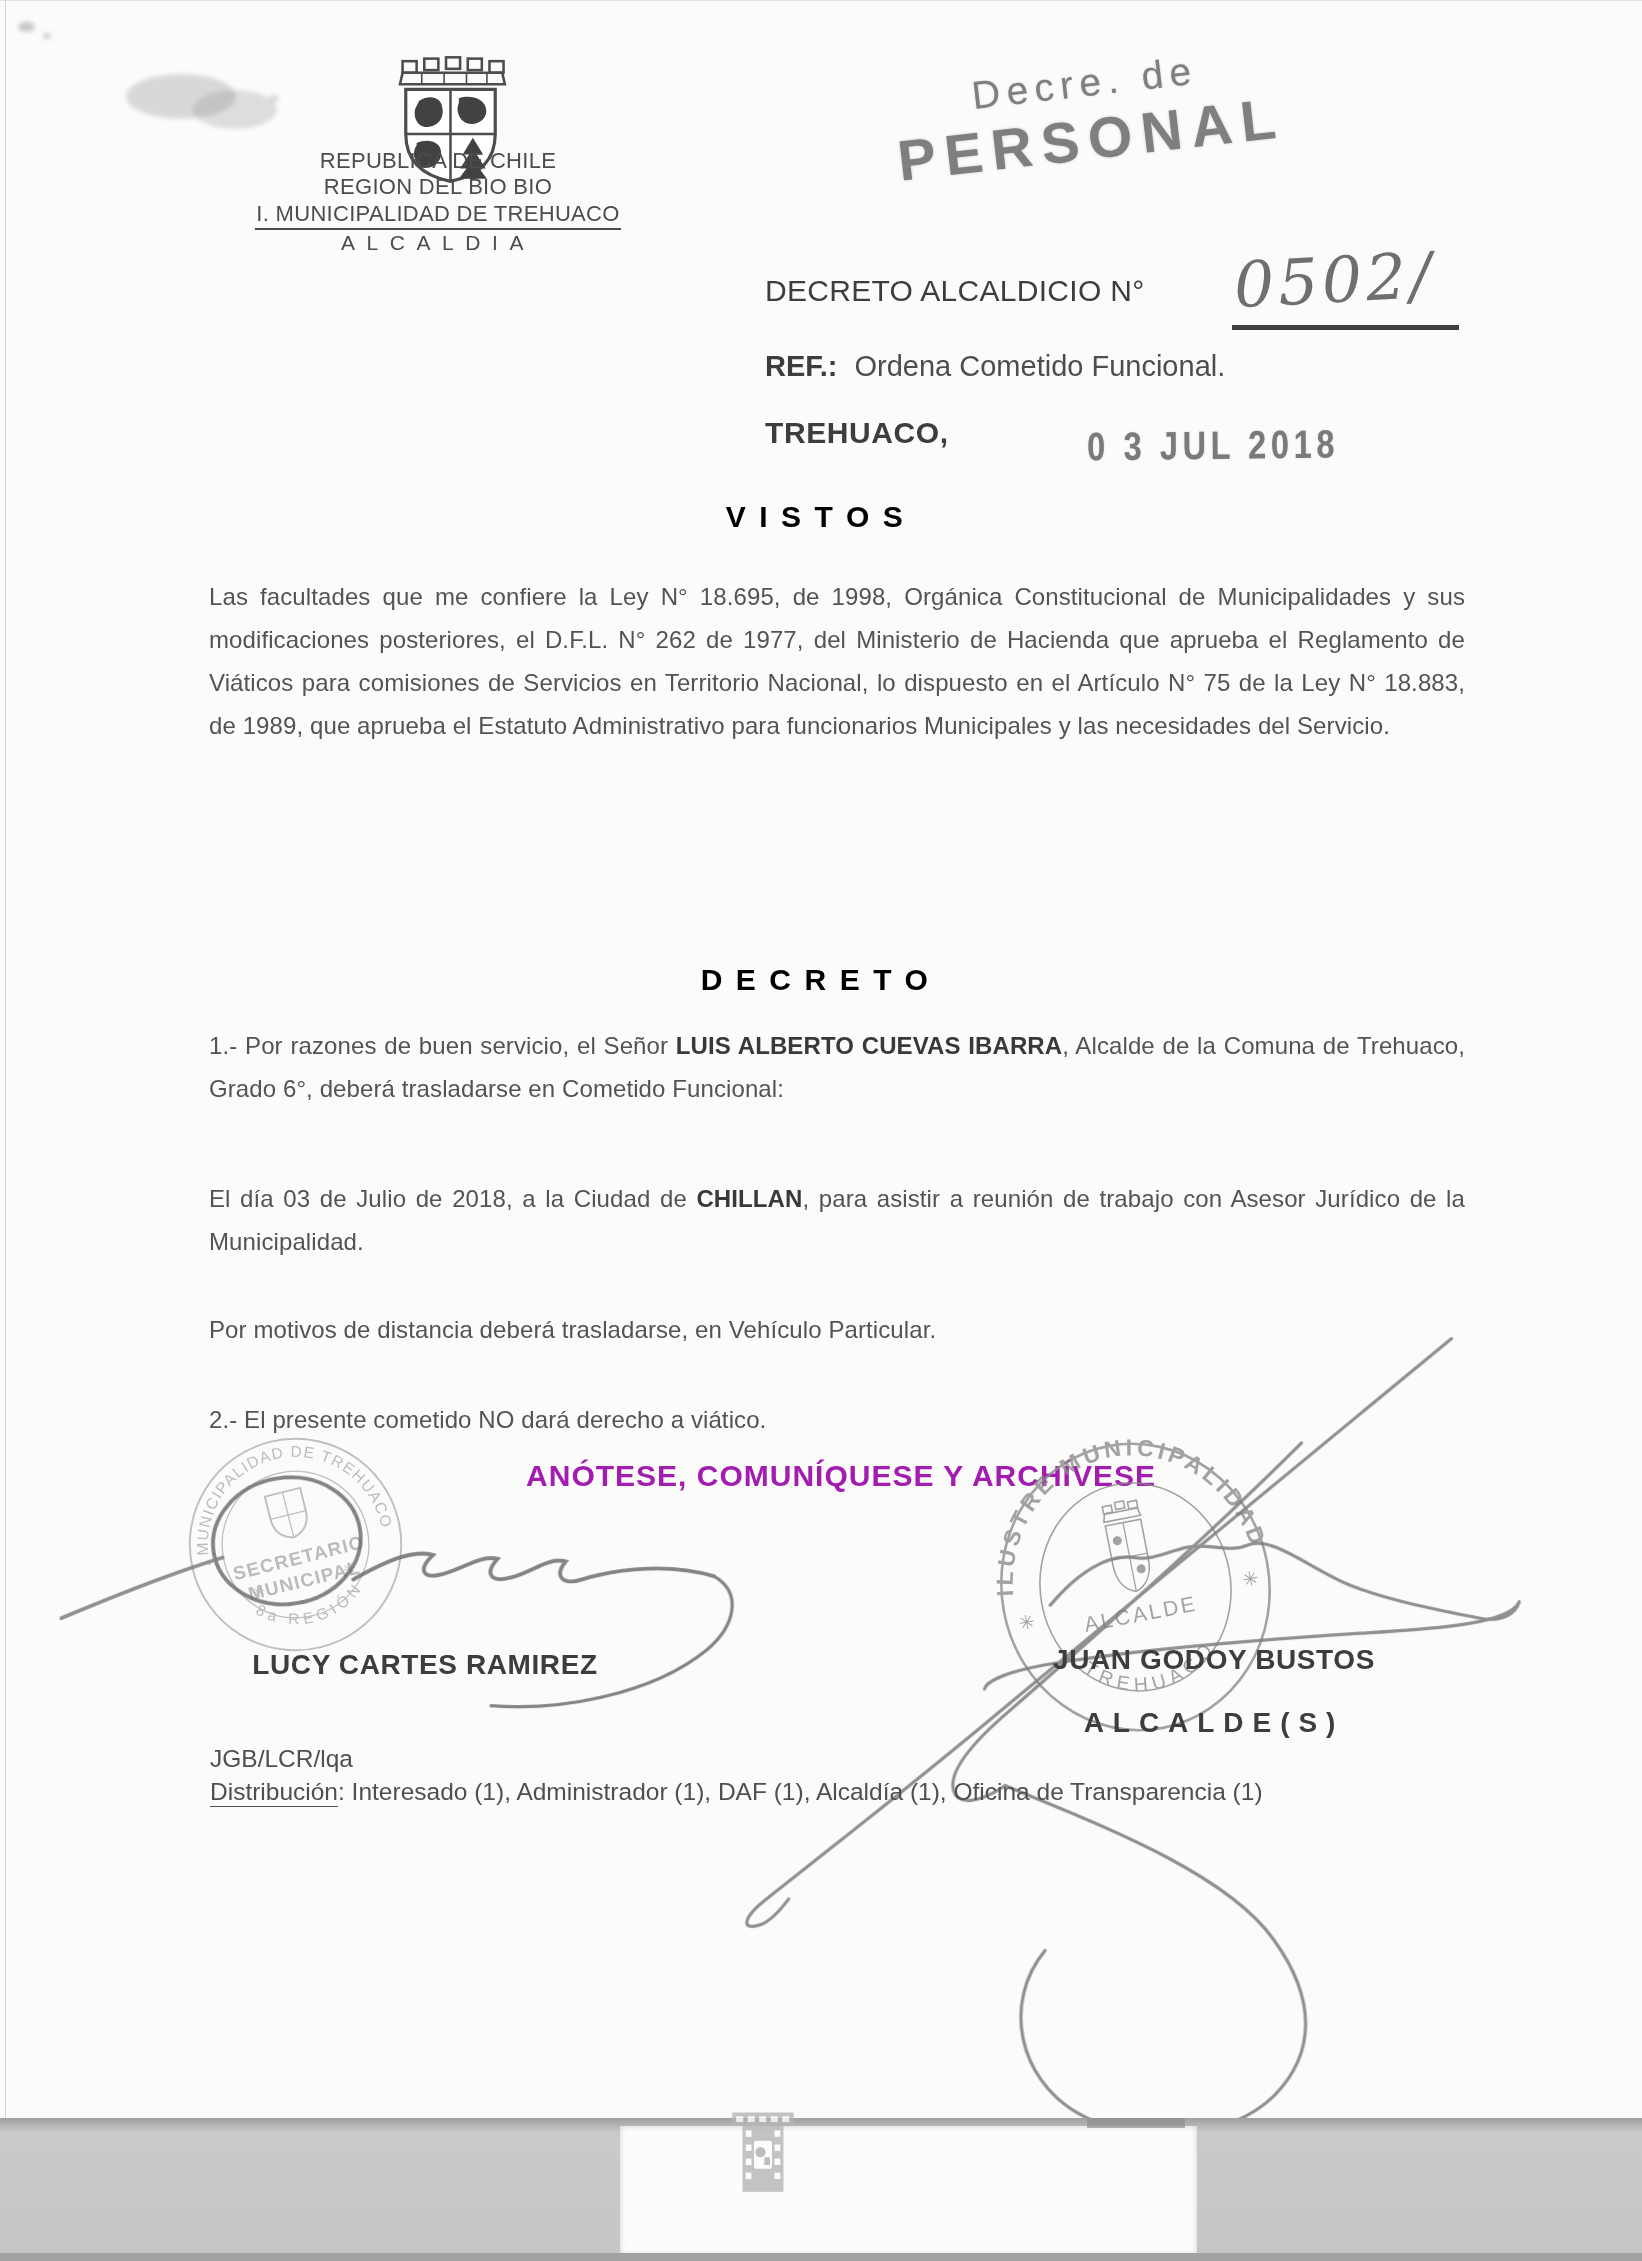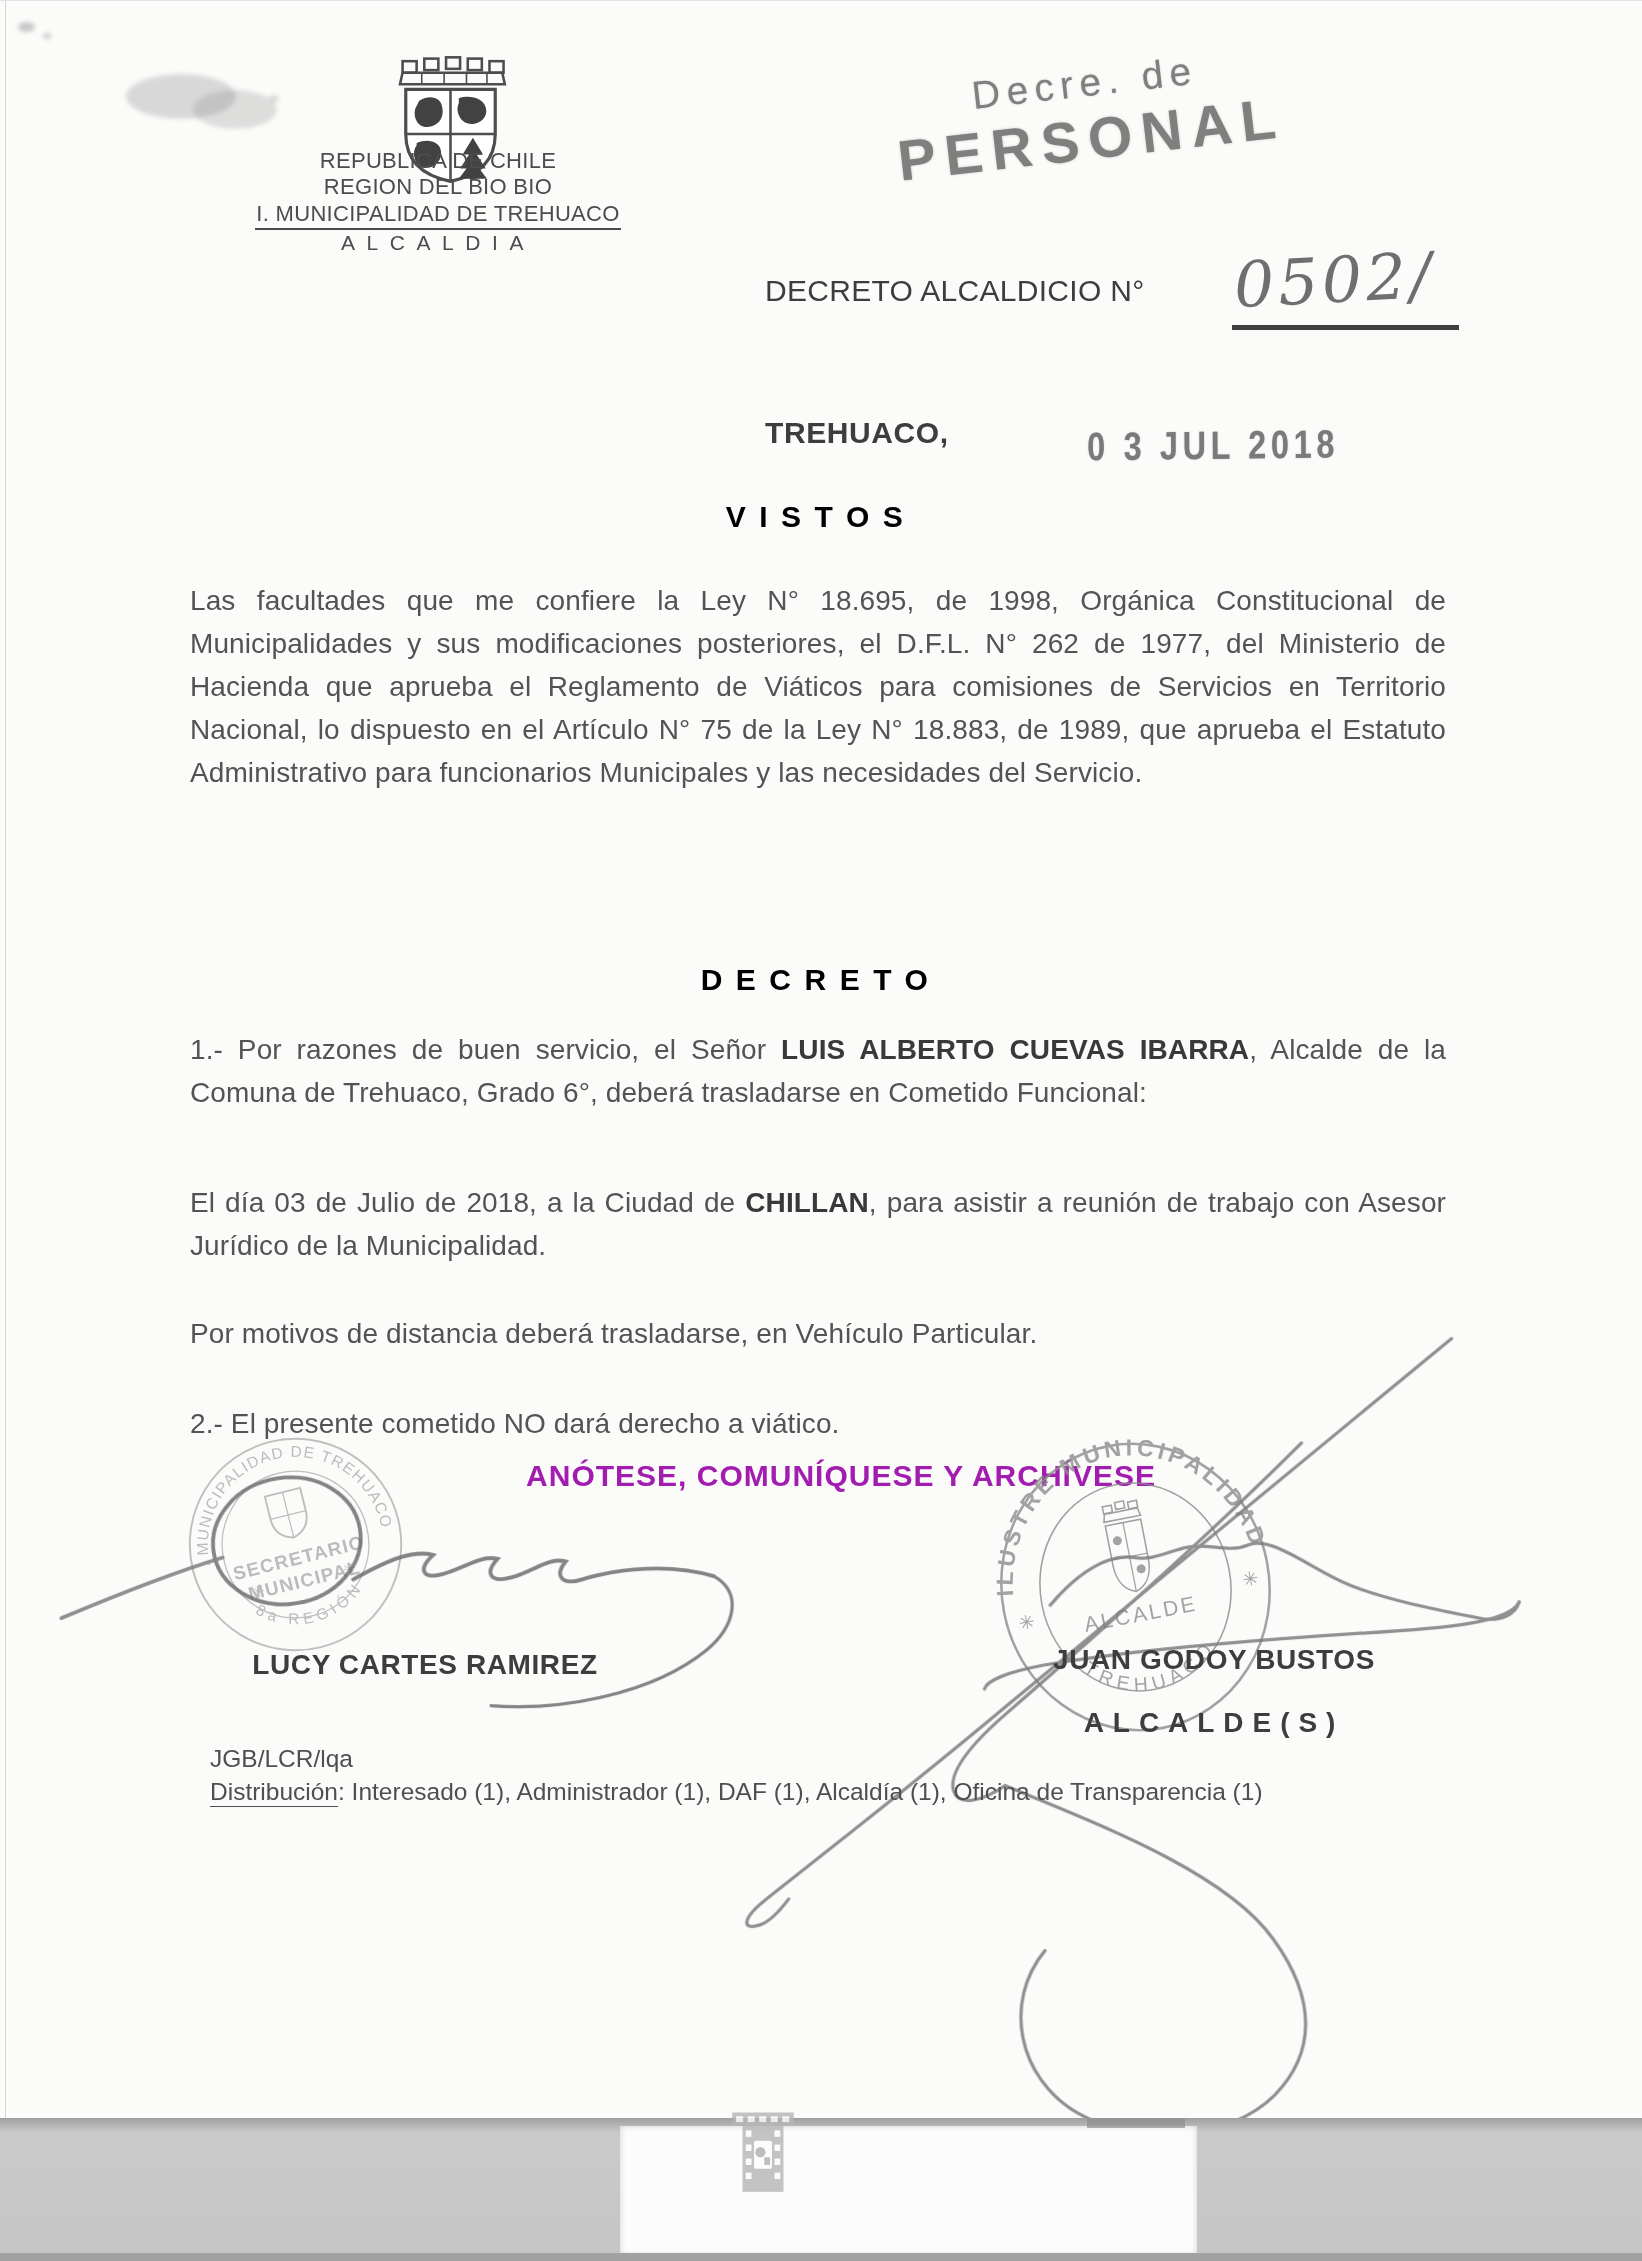--- a/index.html
+++ b/index.html
@@ -38,21 +38,21 @@
     left:1087px;top:424px;font-size:36px;font-weight:bold;color:#7a7a7a;
     letter-spacing:5.2px;transform:scale(.9,1.1) rotate(-.5deg);transform-origin:left top;
     text-shadow:0 0 1.3px rgba(120,120,120,.5);
   }
 
   
   .section-title{left:193px;top:0;width:1256px;text-align:center;font-size:30px;
     font-weight:bold;color:#000000;letter-spacing:.45em;margin-top:33px;}
   .t-vistos{top:467px;}
   .t-decreto{top:930px;}
-  .body-par{left:190px;width:1256px;font-size:28px;line-height:43px;color:#535353;
+  .body-par{left:209px;width:1256px;font-size:24px;line-height:43px;color:#535353;
     text-align:justify;letter-spacing:0.1px;}
   .body-par b{color:#393939;}
   .p-vistos{top:551px;}
   .p-item1{top:1000px;}
   .p-trip{top:1153px;}
   .p-transport{top:1284px;}
   .p-item2{top:1374px;}
   .closing-line{left:213px;top:1459px;width:1256px;text-align:center;font-size:30px;
     font-weight:bold;color:#a21caf;letter-spacing:1px;}
 
@@ -129,20 +129,23 @@
 
   <div class="abs personal-stamp">
     <div class="personal-line1">Decre. de</div>
     <div class="personal-line2">PERSONAL</div>
   </div>
 
   <div class="abs decree-title">DECRETO ALCALDICIO N°</div>
   <div class="abs hand-number">0502/</div>
   <div class="abs number-underline"></div>
 
+  <div class="abs ref-line">
+    <span class="ref-label">REF.:</span><span>Ordena Cometido Funcional.</span>
+  </div>
 
   <div class="abs place-line">TREHUACO,</div>
   <div class="abs date-stamp">0 3 JUL 2018</div>
 
   <div class="abs section-title t-vistos">VISTOS</div>
   <p class="abs body-par p-vistos">Las facultades que me confiere la Ley N° 18.695, de 1998, Orgánica Constitucional de Municipalidades y sus modificaciones posteriores, el D.F.L. N° 262 de 1977, del Ministerio de Hacienda que aprueba el Reglamento de Viáticos para comisiones de Servicios en Territorio Nacional, lo dispuesto en el Artículo N° 75 de la Ley N° 18.883, de 1989, que aprueba el Estatuto Administrativo para funcionarios Municipales y las necesidades del Servicio.</p>
 
   <div class="abs section-title t-decreto">DECRETO</div>
 
   <p class="abs body-par p-item1"><span>1.- Por razones de buen servicio, el Señor </span><b>LUIS ALBERTO CUEVAS IBARRA</b><span>, Alcalde de la Comuna de Trehuaco, Grado 6°, deberá trasladarse en Cometido Funcional:</span></p>

